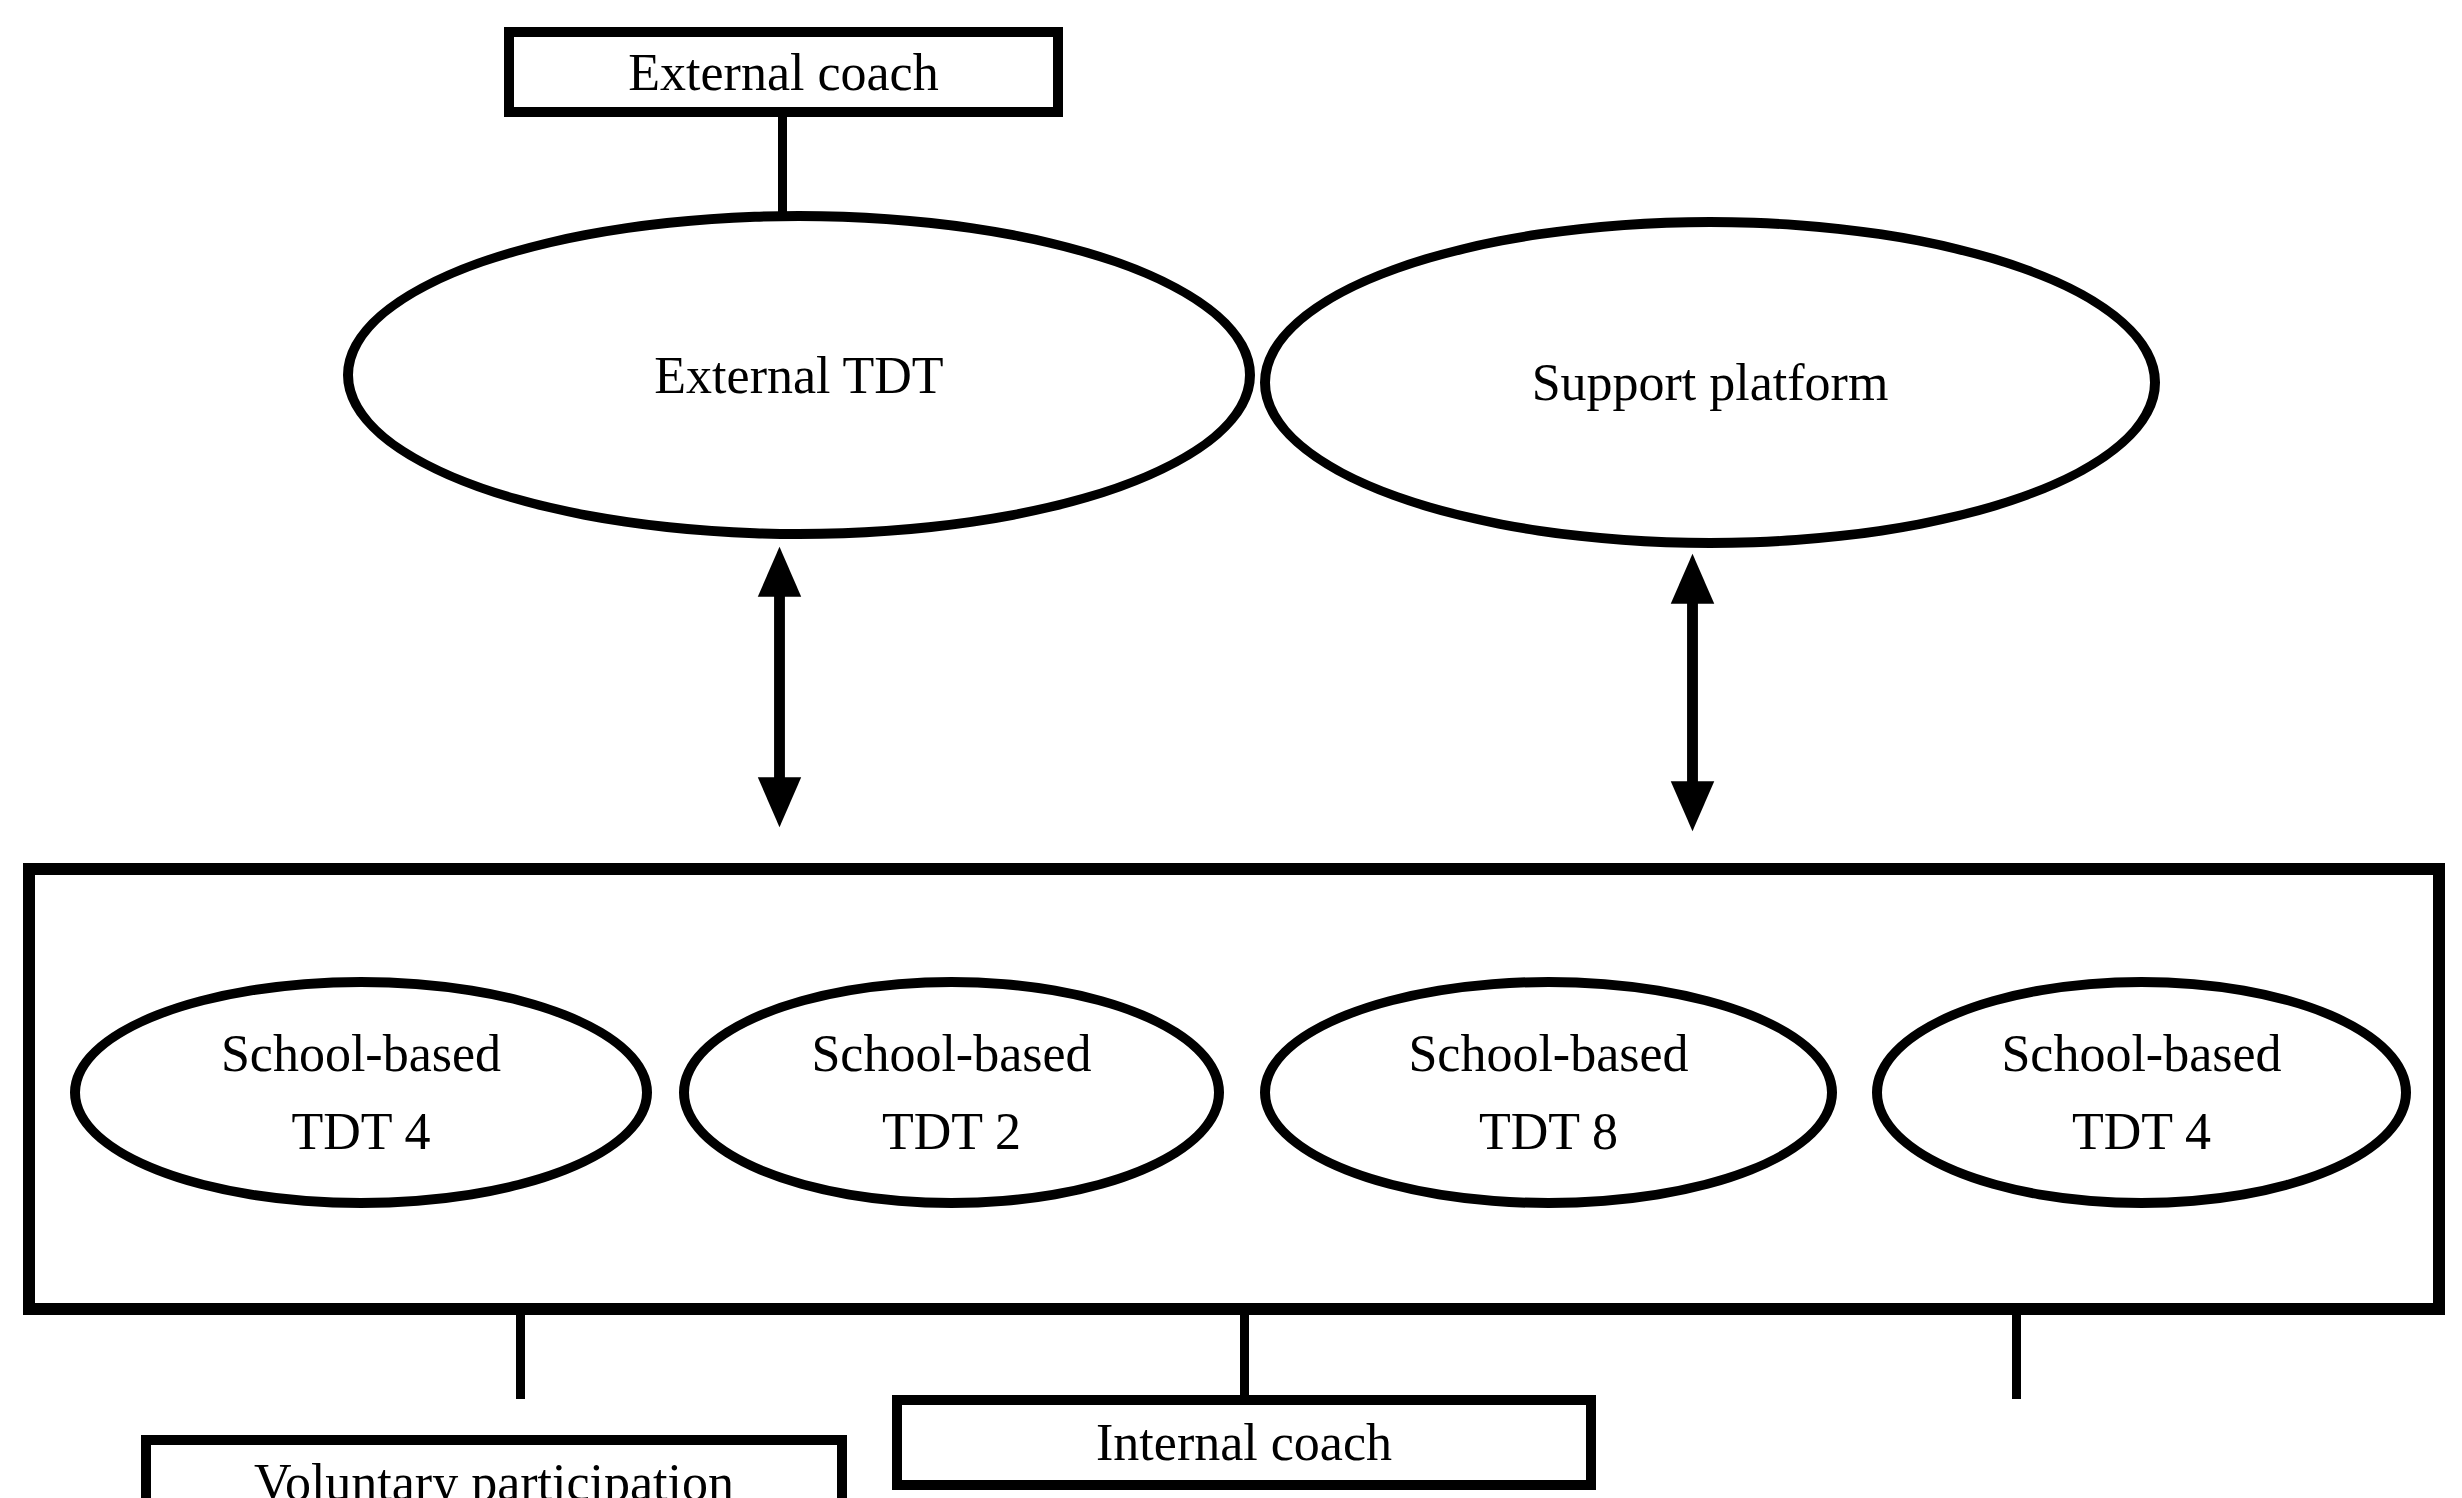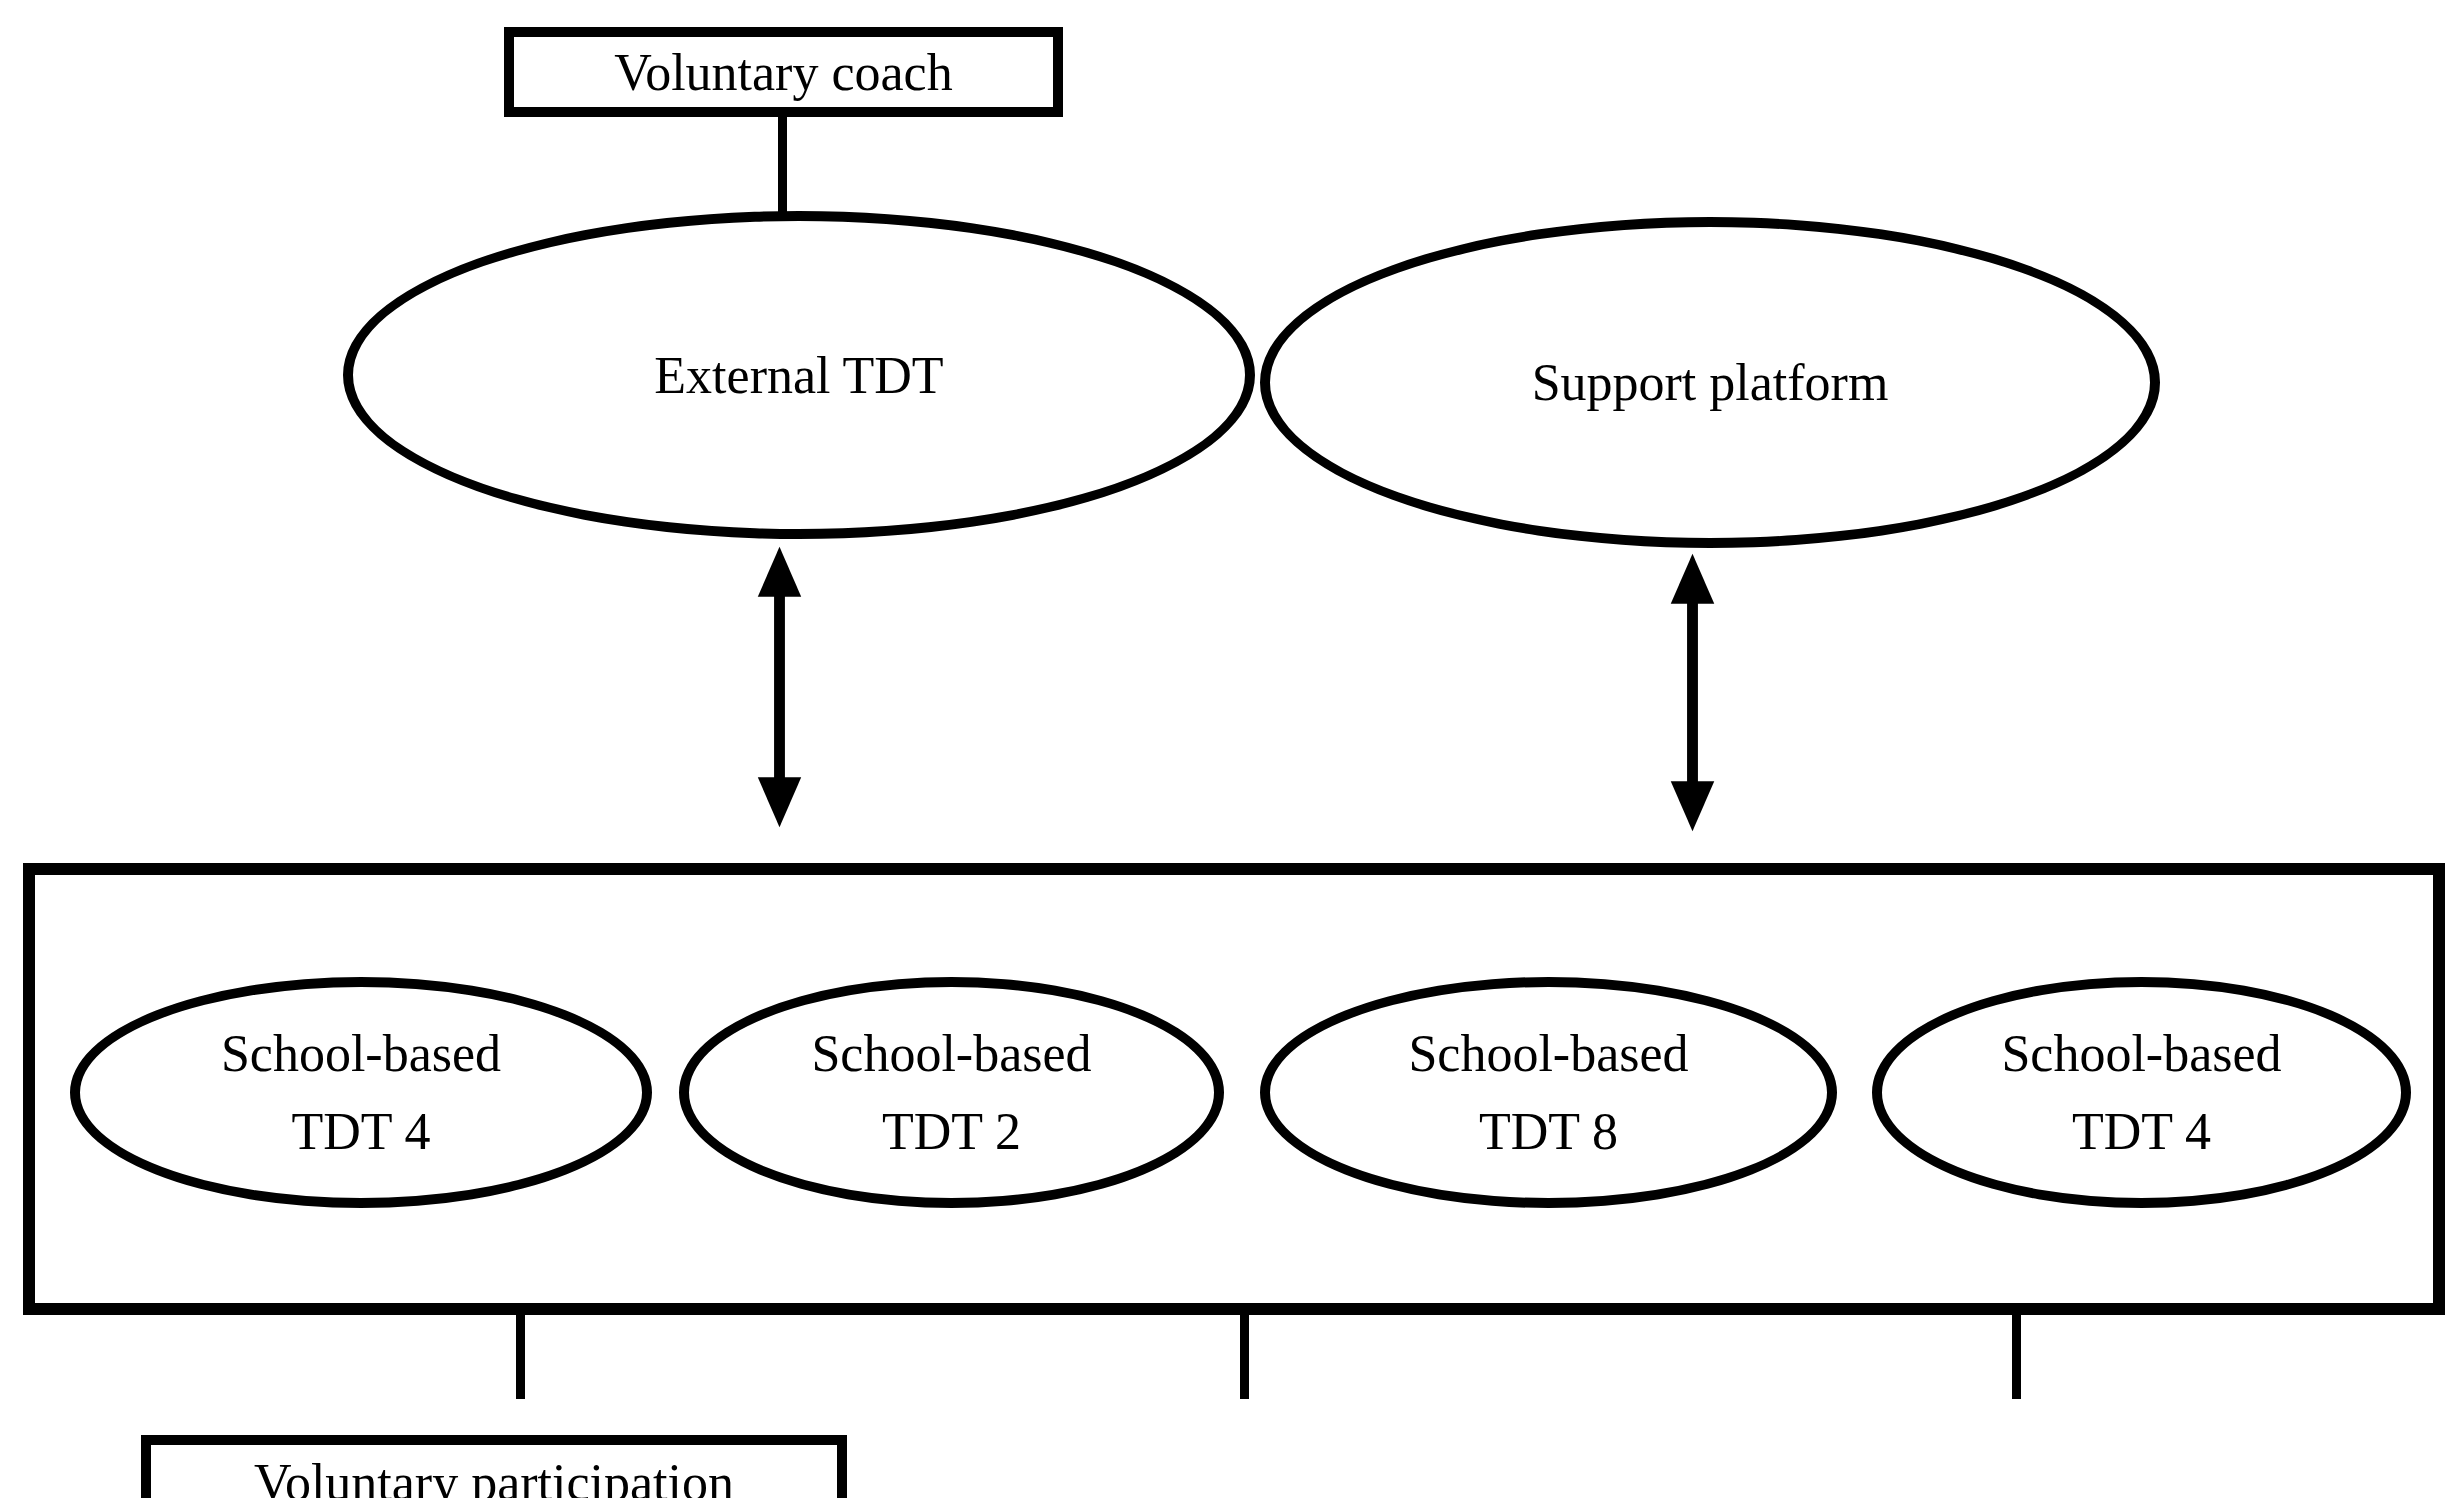--- a/index.html
+++ b/index.html
@@ -38,21 +38,21 @@
   .voluntary  { left:141px;  top:1395px; width:706px;  height:95px;margin-top:40px; }
   .internal   { left:892px; top:1395px; width:704px;  height:95px; }
   .support    { left:1654px; top:1395px; width:703px;  height:95px; }
 </style>
 </head>
 <body>
 
 <div class="canvas">
 
   <div class="node rect external">
-    <span>Voluntary coach</span>
+    <span>External coach</span>
   </div>
 
   <div class="vline" style="left:778px; top:114px; height:104px;"></div>
 
   <div class="node ellipse networked">
     <span>External TDT</span>
   </div>
 
   <div class="node ellipse digital">
     <span>Support platform</span>
@@ -97,15 +97,18 @@
     </div>
   </div>
 
   <div class="vline" style="left:516px;  top:1305px; height:94px;"></div>
   <div class="vline" style="left:1240px; top:1305px; height:94px;"></div>
   <div class="vline" style="left:2012px; top:1305px; height:94px;"></div>
 
   <div class="node rect voluntary">
     <span>Voluntary participation</span>
   </div>
+  <div class="node rect internal">
+    <span>Internal coach</span>
+  </div>
 
 </div>
 
 
 </body></html>

